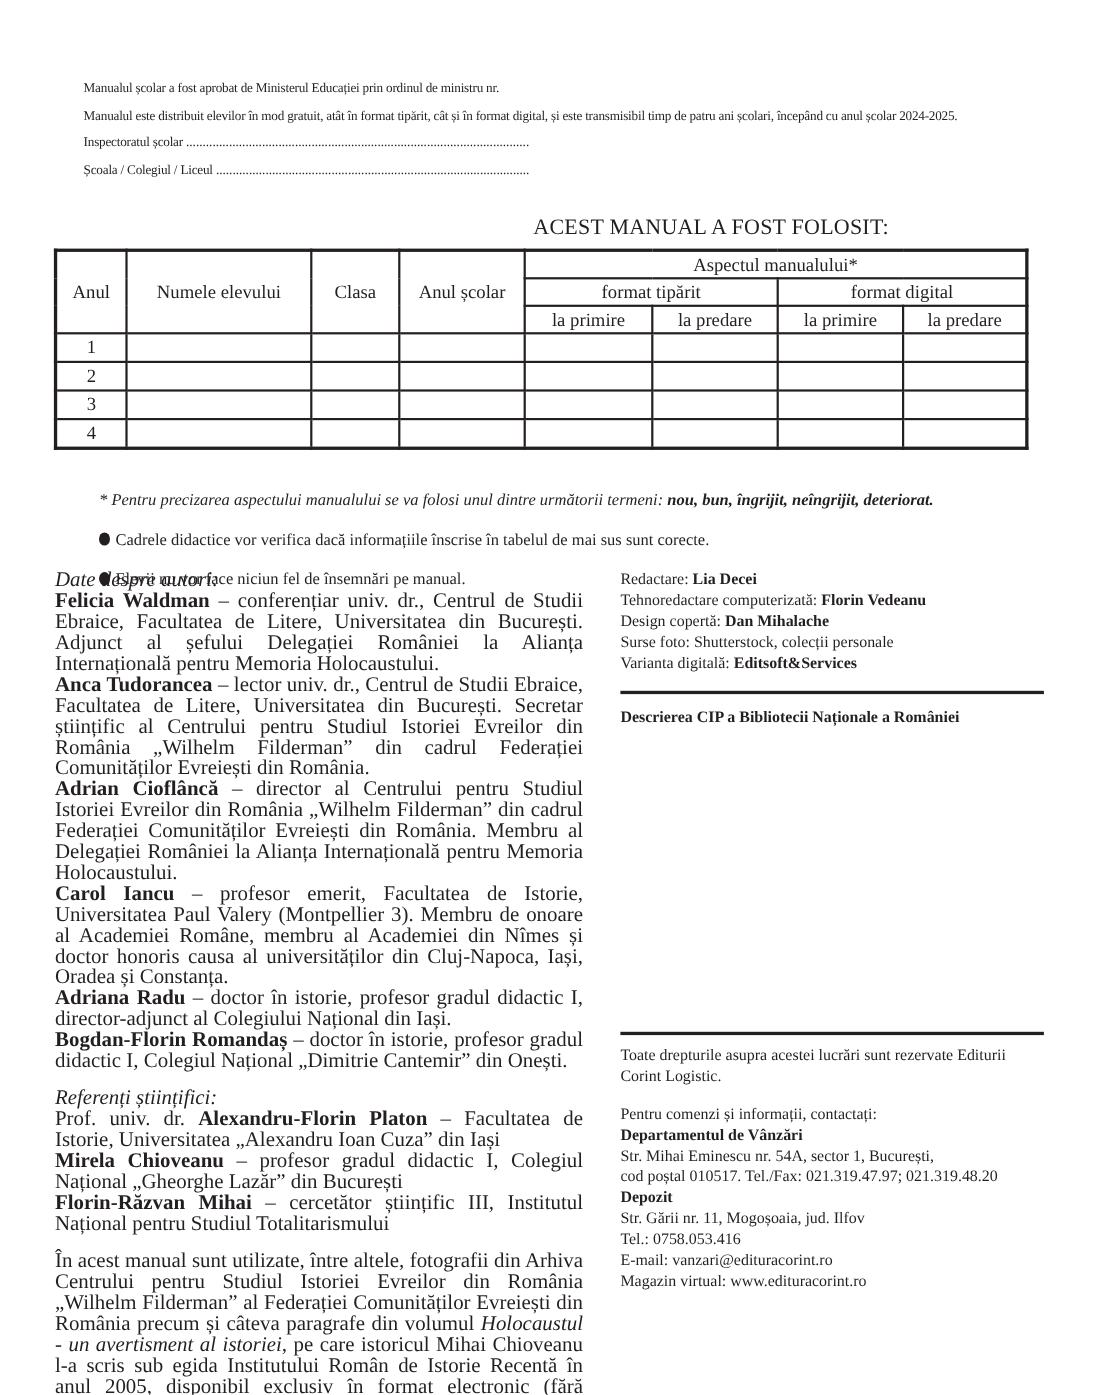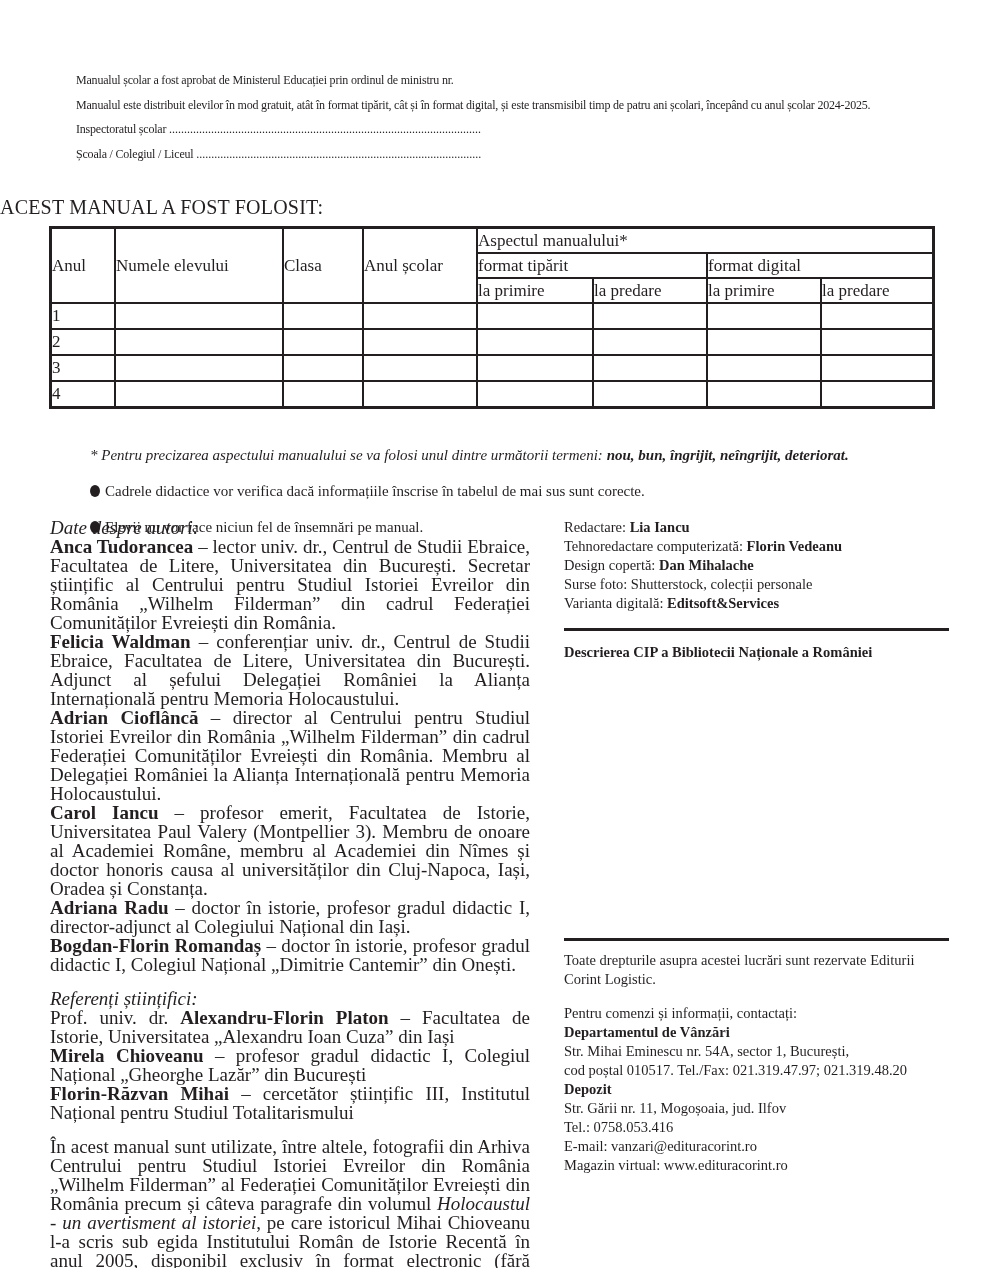--- a/index.html
+++ b/index.html
@@ -4,28 +4,28 @@
 <style>
   html, body { margin: 0; padding: 0; background: #ffffff; }
   body {
     width: 1000px; height: 1268px; position: relative; overflow: hidden;
     color: #231f20;
     font-family: "Liberation Serif", "DejaVu Serif", serif;
   }
   .top { position: absolute; left: 50px; top: 68px; width: 900px; font-size: 12px; line-height: 24.5px; letter-spacing: -0.2px; }
   .top p { margin: 0; text-indent: 26px; }
   .dots { letter-spacing: 0; }
-  .title { position: absolute; left: 0; width: 808px; top: 196px; text-align: left; font-size: 20px; letter-spacing: 0.2px; }
+  .title { position: absolute; left: 0; width: 808px; top: 196px; text-align: right; font-size: 20px; letter-spacing: 0.2px; }
   table.usage {
     position: absolute; left: 49px; top: 226px; width: 886px;
     border-collapse: collapse; font-size: 17px;
     border: 3px solid #231f20;
   }
   table.usage td, table.usage th {
-    border: 2px solid #231f20; text-align: left; font-weight: normal; padding: 0; height: 23px;
+    border: 2px solid #231f20; text-align: center; font-weight: normal; padding: 0; height: 23px;
   }
   table.usage tbody td { height: 24px; }
   .notes { position: absolute; left: 74px; top: 429px; width: 880px; font-size: 15px; line-height: 20px; }
   .notes p { margin: 16px; }
   .notes .foot { font-style: italic; }
   .notes .bullet { display: inline-block; width: 10px; height: 12px; border-radius: 50%; background: #231f20; margin-right: 5px; vertical-align: -1px; }
   .left { position: absolute; left: 50px; top: 518px; width: 480px; font-size: 19px; line-height: 19px; text-align: justify; }
   .left p { margin: 0; }
   .left .hd { font-style: italic; }
   .left .gap { height: 15px; }
@@ -111,37 +111,37 @@
 </table>
 
 <div class="notes">
   <p class="foot"><span>* Pentru precizarea aspectului manualului se va folosi unul dintre următorii termeni: </span><b>nou, bun, îngrijit, neîngrijit, deteriorat.</b></p>
   <p><span class="bullet"></span><span>Cadrele didactice vor verifica dacă informațiile înscrise în tabelul de mai sus sunt corecte.</span></p>
   <p><span class="bullet"></span><span>Elevii nu vor face niciun fel de însemnări pe manual.</span></p>
 </div>
 
 <div class="left">
   <p class="hd">Date despre autori:</p>
+  <p><b>Felicia Waldman</b><span> – conferențiar univ. dr., Centrul de Studii Ebraice, Facultatea de Litere, Universitatea din București. Adjunct al șefului Delegației României la Alianța Internațională pentru Memoria Holocaustului.</span></p>
   <p><b>Anca Tudorancea</b><span> – lector univ. dr., Centrul de Studii Ebraice, Facultatea de Litere, Universitatea din București. Secretar științific al Centrului pentru Studiul Istoriei Evreilor din România „Wilhelm Filderman” din cadrul Federației Comunităților Evreiești din România.</span></p>
-  <p><b>Felicia Waldman</b><span> – conferențiar univ. dr., Centrul de Studii Ebraice, Facultatea de Litere, Universitatea din București. Adjunct al șefului Delegației României la Alianța Internațională pentru Memoria Holocaustului.</span></p>
   <p><b>Adrian Cioflâncă</b><span> – director al Centrului pentru Studiul Istoriei Evreilor din România „Wilhelm Filderman” din cadrul Federației Comunităților Evreiești din România. Membru al Delegației României la Alianța Internațională pentru Memoria Holocaustului.</span></p>
   <p><b>Carol Iancu</b><span> – profesor emerit, Facultatea de Istorie, Universitatea Paul Valery (Montpellier 3). Membru de onoare al Academiei Române, membru al Academiei din Nîmes și doctor honoris causa al universităților din Cluj-Napoca, Iași, Oradea și Constanța.</span></p>
   <p><b>Adriana Radu</b><span> – doctor în istorie, profesor gradul didactic I, director-adjunct al Colegiului Național din Iași.</span></p>
   <p><b>Bogdan-Florin Romandaș</b><span> – doctor în istorie, profesor gradul didactic I, Colegiul Național „Dimitrie Cantemir” din Onești.</span></p>
   <div class="gap"></div>
   <p class="hd">Referenți științifici:</p>
   <p><span>Prof. univ. dr. </span><b>Alexandru-Florin Platon</b><span> – Facultatea de Istorie, Universitatea „Alexandru Ioan Cuza” din Iași</span></p>
   <p><b>Mirela Chioveanu</b><span> – profesor gradul didactic I, Colegiul Național „Gheorghe Lazăr” din București</span></p>
   <p><b>Florin-Răzvan Mihai</b><span> – cercetător științific III, Institutul Național pentru Studiul Totalitarismului</span></p>
   <div class="gap"></div>
   <p><span>În acest manual sunt utilizate, între altele, fotografii din Arhiva Centrului pentru Studiul Istoriei Evreilor din România „Wilhelm Filderman” al Federației Comunităților Evreiești din România precum și câteva paragrafe din volumul </span><i>Holocaustul - un avertisment al istoriei</i><span>, pe care istoricul Mihai Chioveanu l-a scris sub egida Institutului Român de Istorie Recentă în anul 2005, disponibil exclusiv în format electronic (fără editură, fără ISBN)</span></p>
 </div>
 
 <div class="right">
-  <p><span>Redactare: </span><b>Lia Iancu</b></p>
+  <p><span>Redactare: </span><b>Lia Decei</b></p>
   <p><span>Tehnoredactare computerizată: </span><b>Florin Vedeanu</b></p>
   <p><span>Design copertă: </span><b>Dan Mihalache</b></p>
   <p><span>Surse foto: Shutterstock, colecții personale</span><b></b></p>
   <p><span>Varianta digitală: </span><b>Editsoft&amp;Services</b></p>
   <div class="rule" style="margin-top:15px"></div>
   <p style="margin-top:12px"><b>Descrierea CIP a Bibliotecii Naționale a României</b></p>
   <div class="rule" style="margin-top:276px"></div>
   <p style="margin-top:10px">Toate drepturile asupra acestei lucrări sunt rezervate Editurii Corint Logistic.</p>
   <p style="margin-top:15px">Pentru comenzi și informații, contactați:</p>
   <p><b>Departamentul de Vânzări</b></p>

